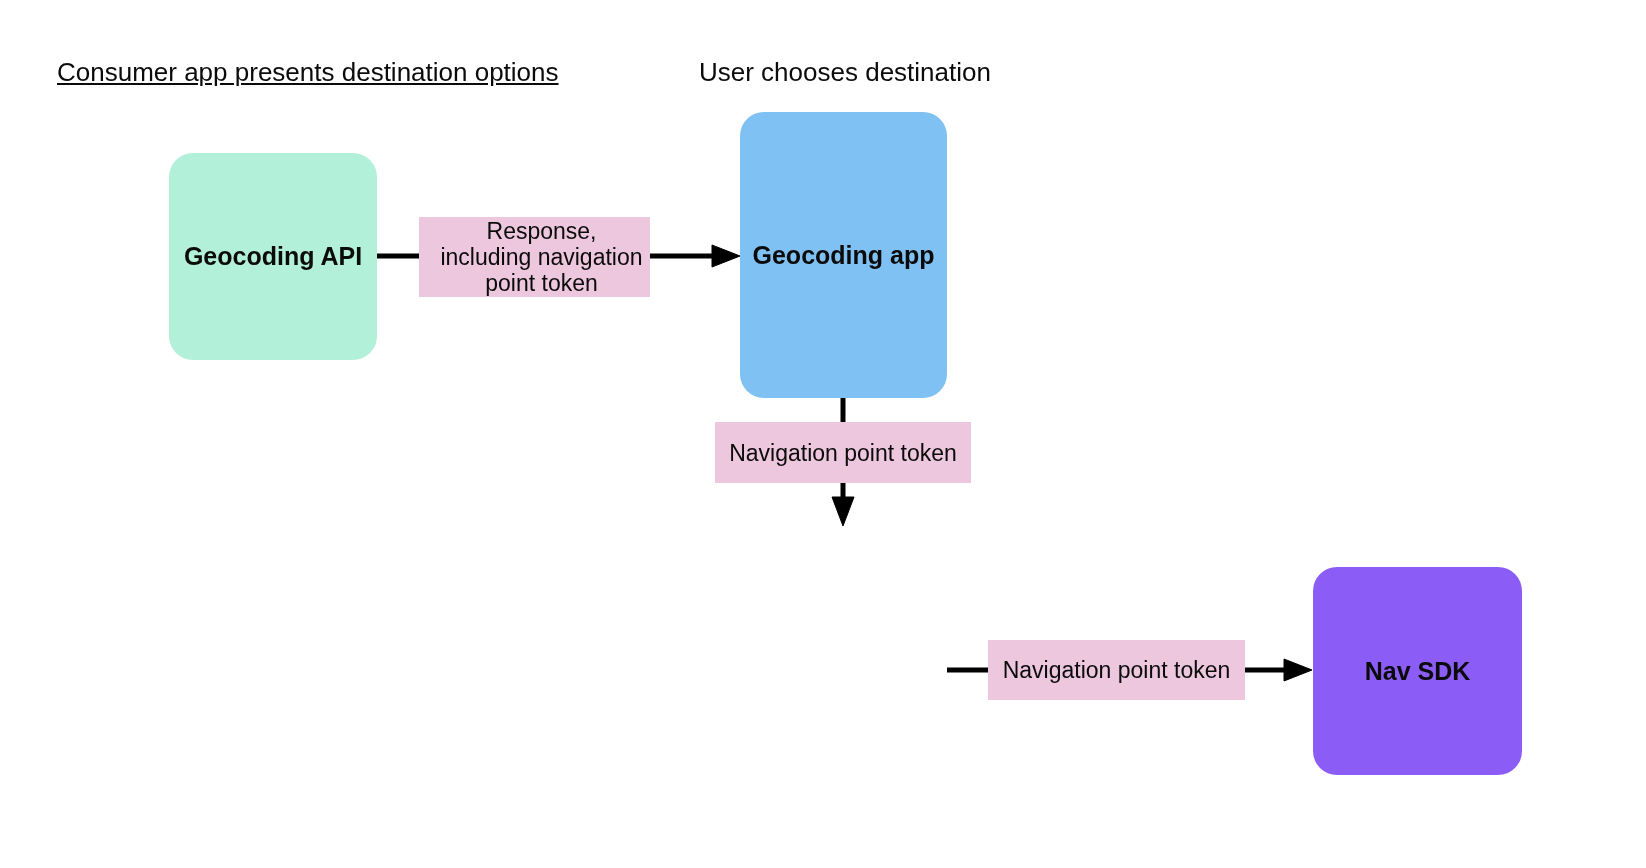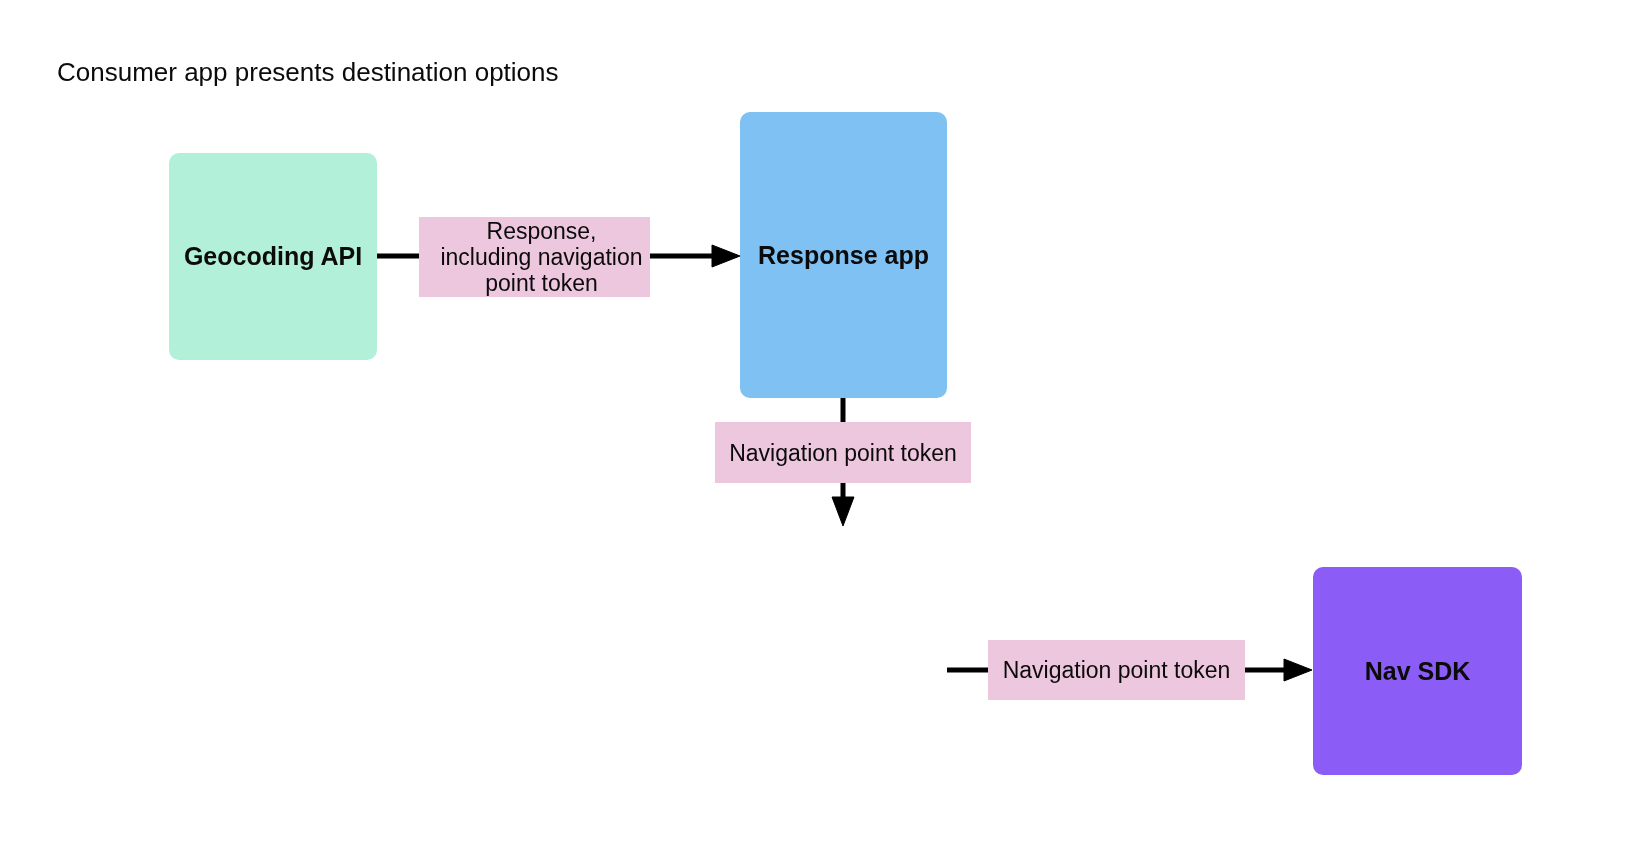--- a/index.html
+++ b/index.html
@@ -16,27 +16,27 @@
     overflow: hidden;
   }
   .stage-heading {
     position: absolute;
     top: 56px;
     font-size: 26px;
     line-height: 32px;
     color: #0b0b0b;
     white-space: nowrap;
   }
-  #heading-1 { left: 57px; }
+  #heading-1 { left: 57px; text-decoration: underline; }
   #heading-2 { left: 699px; }
   #heading-3 { left: 1210px; }
 
   .node {
     position: absolute;
-    border-radius: 10px;
+    border-radius: 24px;
     display: flex;
     align-items: center;
     justify-content: center;
     text-align: center;
   }
   .node .node-label {
     font-size: 25px;
     font-weight: 700;
     color: #0b0b0b;
     white-space: nowrap;
@@ -69,20 +69,21 @@
     pointer-events: none;
   }
   #arrows-layer line { stroke-width: 5px; }
 </style>
 </head>
 <body>
 
 <div id="canvas">
 
   <div class="stage-heading" id="heading-1">Consumer app presents destination options</div>
+  <div class="stage-heading" id="heading-2">User chooses destination</div>
 
   <svg id="arrows-layer" viewBox="0 0 1646 868" xmlns="http://www.w3.org/2000/svg">
     <g style="stroke: rgb(0, 0, 0); fill: rgb(0, 0, 0);">
       <line x1="377" y1="256" x2="419" y2="256"></line>
       <line x1="650" y1="256" x2="714" y2="256"></line>
       <polygon points="712,245 740,256 712,267"></polygon>
     </g>
     <g style="stroke: rgb(0, 0, 0); fill: rgb(0, 0, 0);">
       <line x1="843" y1="398" x2="843" y2="422"></line>
       <line x1="843" y1="483" x2="843" y2="499"></line>
@@ -93,21 +94,21 @@
       <line x1="1245" y1="670" x2="1286" y2="670"></line>
       <polygon points="1284,659 1312,670 1284,681"></polygon>
     </g>
   </svg>
 
   <div class="node" id="node-geocoding" style="background: rgb(179, 240, 217);">
     <span class="node-label">Geocoding API</span>
   </div>
 
   <div class="node" id="node-consumer" style="background: rgb(127, 193, 242);">
-    <span class="node-label">Response app</span>
+    <span class="node-label">Geocoding app</span>
   </div>
 
 
   <div class="node" id="node-navsdk" style="background: #8b5cf6; text-align: center;">
     <span class="node-label">Nav SDK</span>
   </div>
 
   <div class="edge-label" id="edge-label-1" style="background: rgb(237, 199, 222); padding-left: 20px;">Response, including navigation point token</div>
 
   <div class="edge-label" id="edge-label-2" style="background: rgb(237, 199, 222);">Navigation point token</div>

